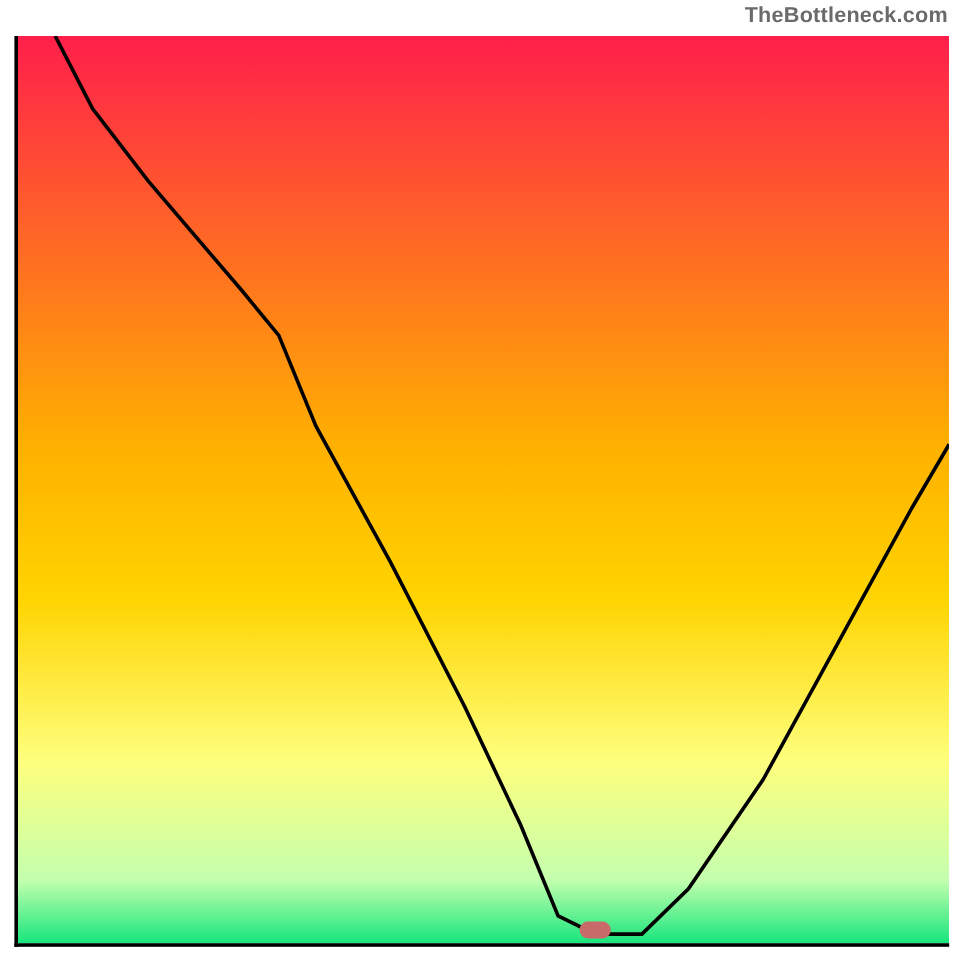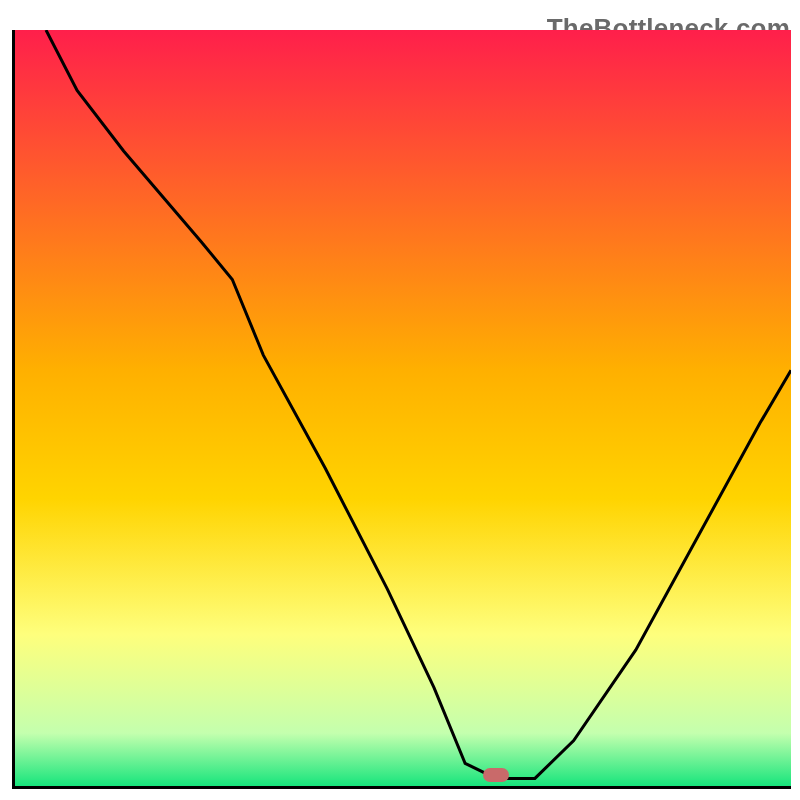--- a/index.html
+++ b/index.html
@@ -10,23 +10,23 @@
     background: #ffffff;
     font-family: Arial, Helvetica, sans-serif;
   }
   .frame {
     position: relative;
     width: 800px;
     height: 800px;
   }
   .watermark {
     position: absolute;
-    top: 13px;
+    top: 2px;
     right: 10px;
-    font-size: 26px;
+    font-size: 18px;
     font-weight: 600;
     color: #6a6a6a;
     letter-spacing: 0.2px;
   }
   .plot-area {
     position: absolute;
     left: 12px;
     top: 30px;
     width: 776px;
     height: 756px;

